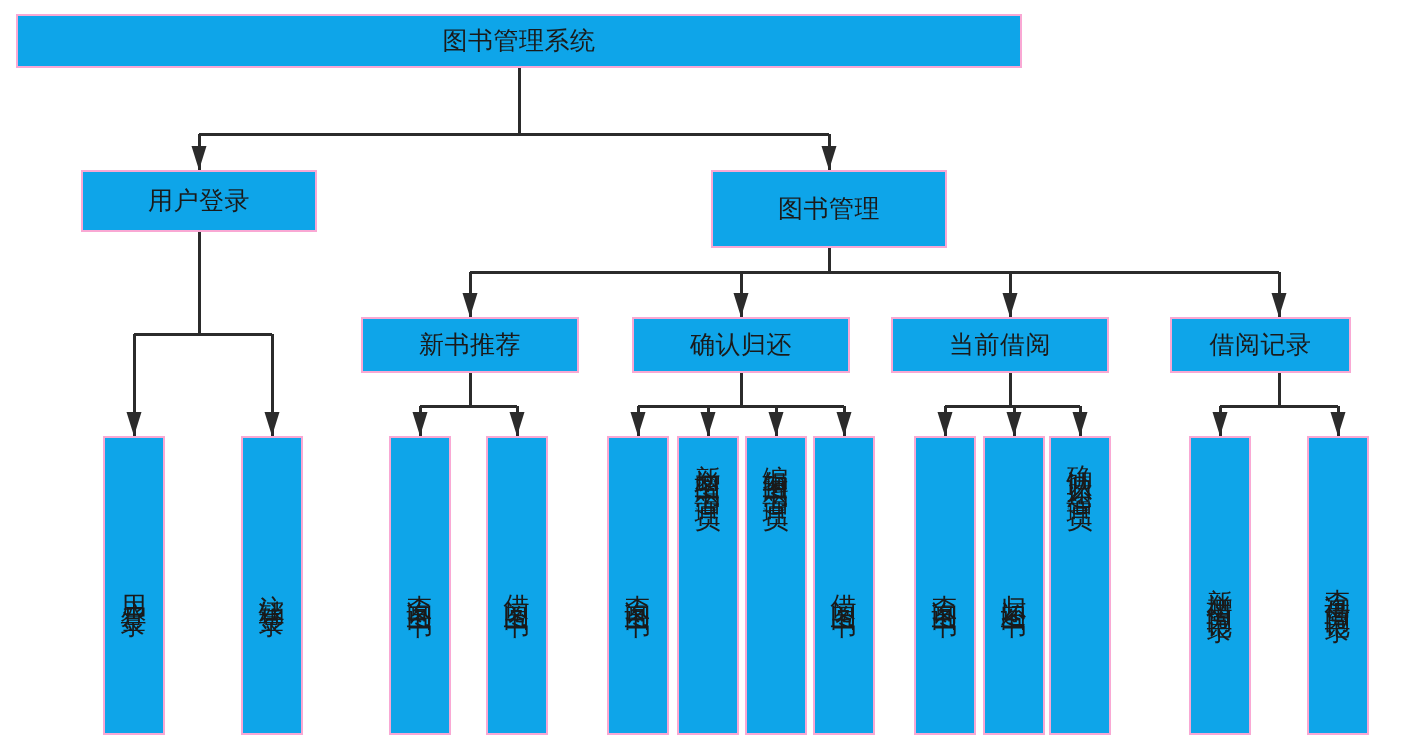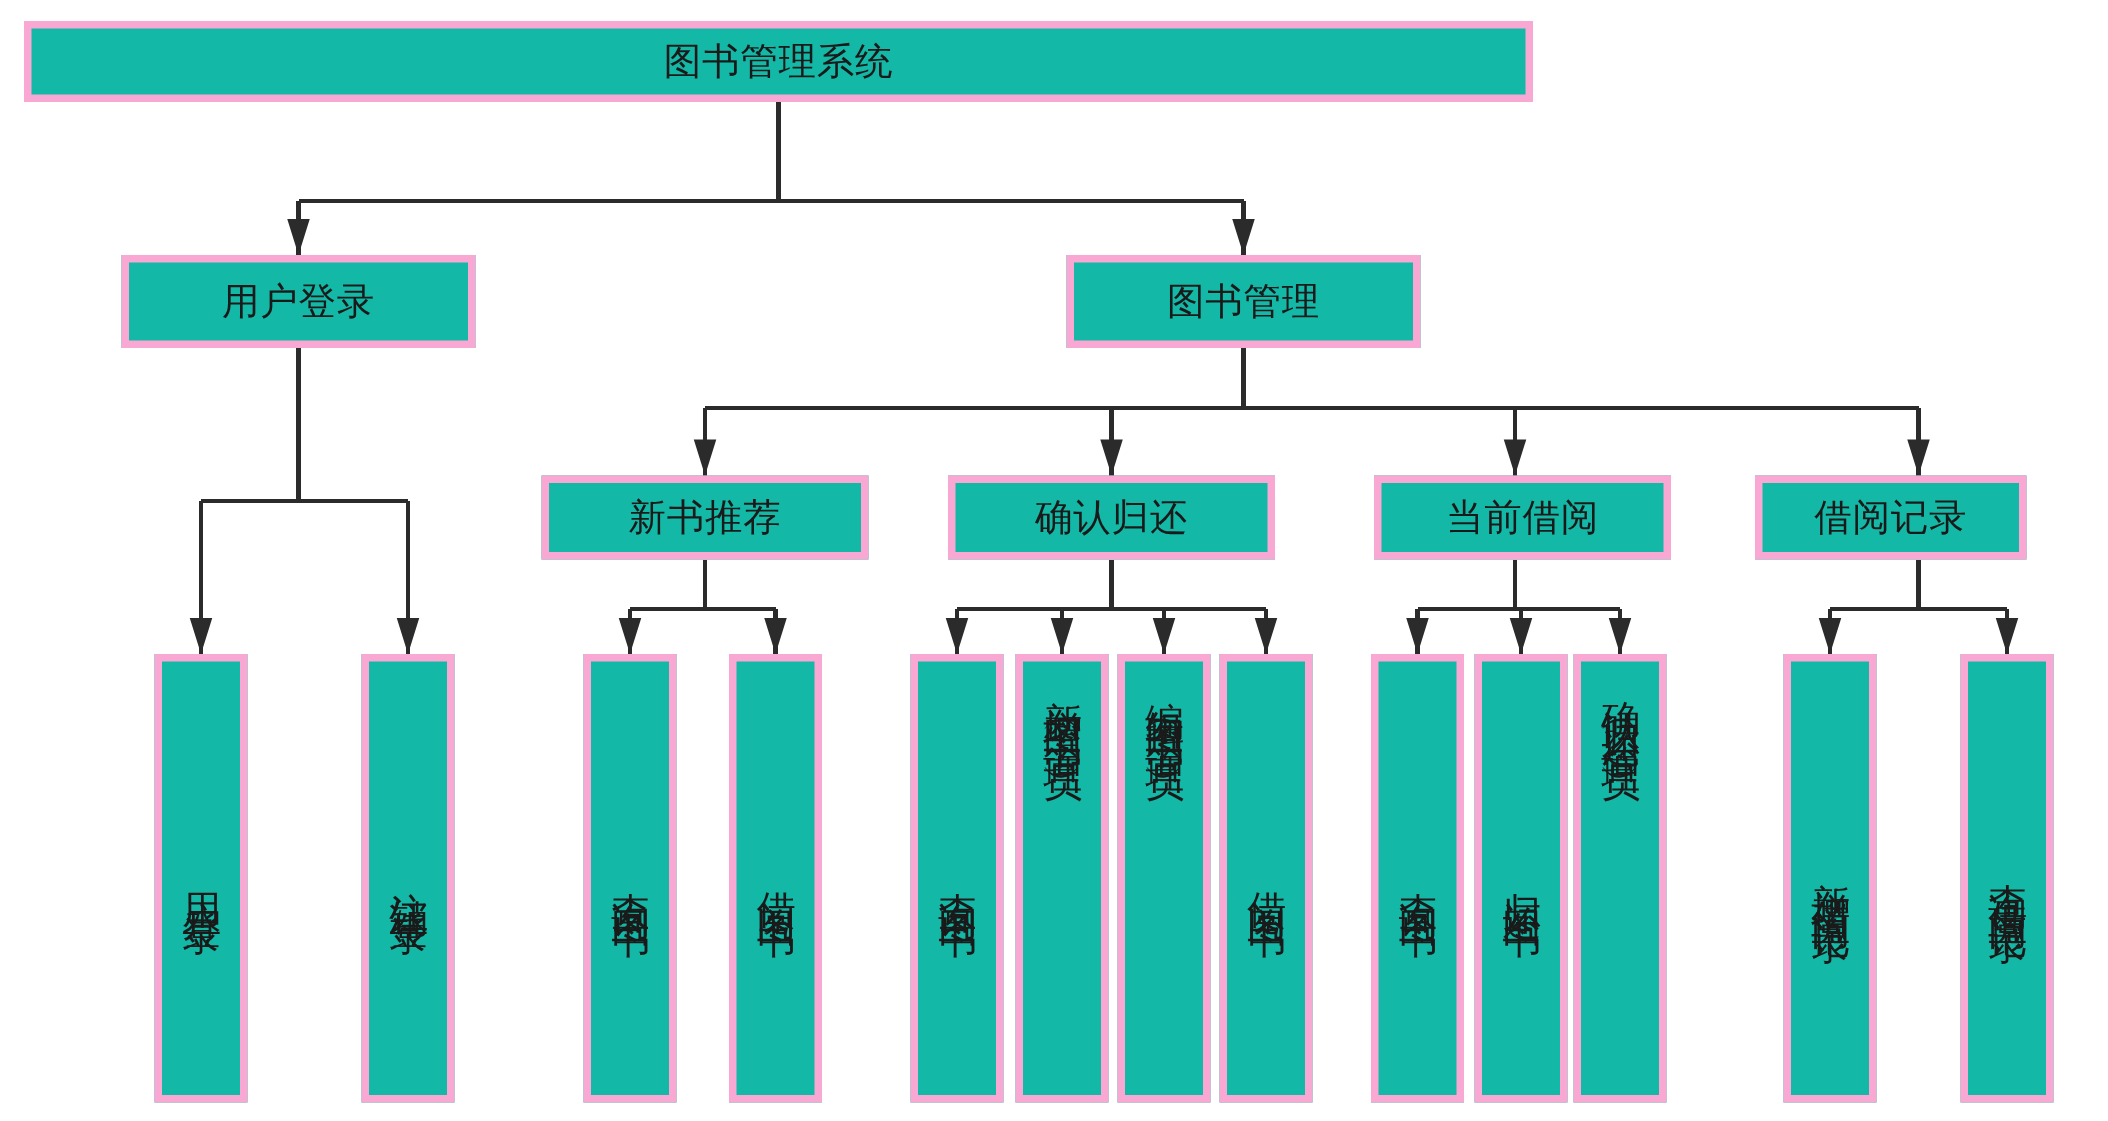--- a/index.html
+++ b/index.html
@@ -22,22 +22,22 @@
     position: absolute;
     left: 0;
     top: 0;
     width: 1405px;
     height: 747px;
     pointer-events: none;
   }
   .node {
     position: absolute;
     box-sizing: border-box;
-    background: #14b8a6;
-    border: 5px solid #f9a8d4;
+    background: #0ea5e9;
+    border: 2px solid #f9a8d4;
     display: flex;
     align-items: center;
     justify-content: center;
     overflow: hidden;
   }
   .node .label {
     color: #1a1a1a;
     line-height: 1.06;
     white-space: pre-wrap;
     text-align: center;
@@ -133,30 +133,30 @@
       <line x1="1338" y1="406" x2="1338" y2="436" stroke="#2b2b2b" stroke-width="3" shape-rendering="crispEdges"></line>
       <polygon points="1330.5,412 1345.5,412 1338,436" fill="#2b2b2b"></polygon>
     </svg>
   <div id="node-layer">
       <div class="node root horiz" style="left: 16px; top: 14px; width: 1006px; height: 54px;">
         <span class="label">图书管理系统</span>
       </div>
       <div class="node lvl2 horiz" style="left: 81px; top: 170px; width: 236px; height: 62px;">
         <span class="label">用户登录</span>
       </div>
-      <div class="node lvl2 horiz" style="left: 711px; top: 170px; width: 236px; height: 62px;">
+      <div class="node lvl2 horiz" style="left: 711px; top: 170px; width: 236px; height: 78px;">
         <span class="label">图书管理</span>
       </div>
       <div class="node lvl3 horiz" style="left: 361px; top: 317px; width: 218px; height: 56px;">
         <span class="label">新书推荐</span>
       </div>
       <div class="node lvl3 horiz" style="left: 632px; top: 317px; width: 218px; height: 56px;">
         <span class="label">确认归还</span>
       </div>
-      <div class="node lvl3 horiz" style="left: 916px; top: 317px; width: 198px; height: 56px;">
+      <div class="node lvl3 horiz" style="left: 891px; top: 317px; width: 218px; height: 56px;">
         <span class="label">当前借阅</span>
       </div>
       <div class="node lvl3 horiz" style="left: 1170px; top: 317px; width: 181px; height: 56px;">
         <span class="label">借阅记录</span>
       </div>
       <div class="node leaf vert centered" style="left: 103px; top: 436px; width: 62px; height: 299px;">
         <span class="label">用户登录</span>
       </div>
       <div class="node leaf vert centered" style="left: 241px; top: 436px; width: 62px; height: 299px;">
         <span class="label">注销登录</span>

